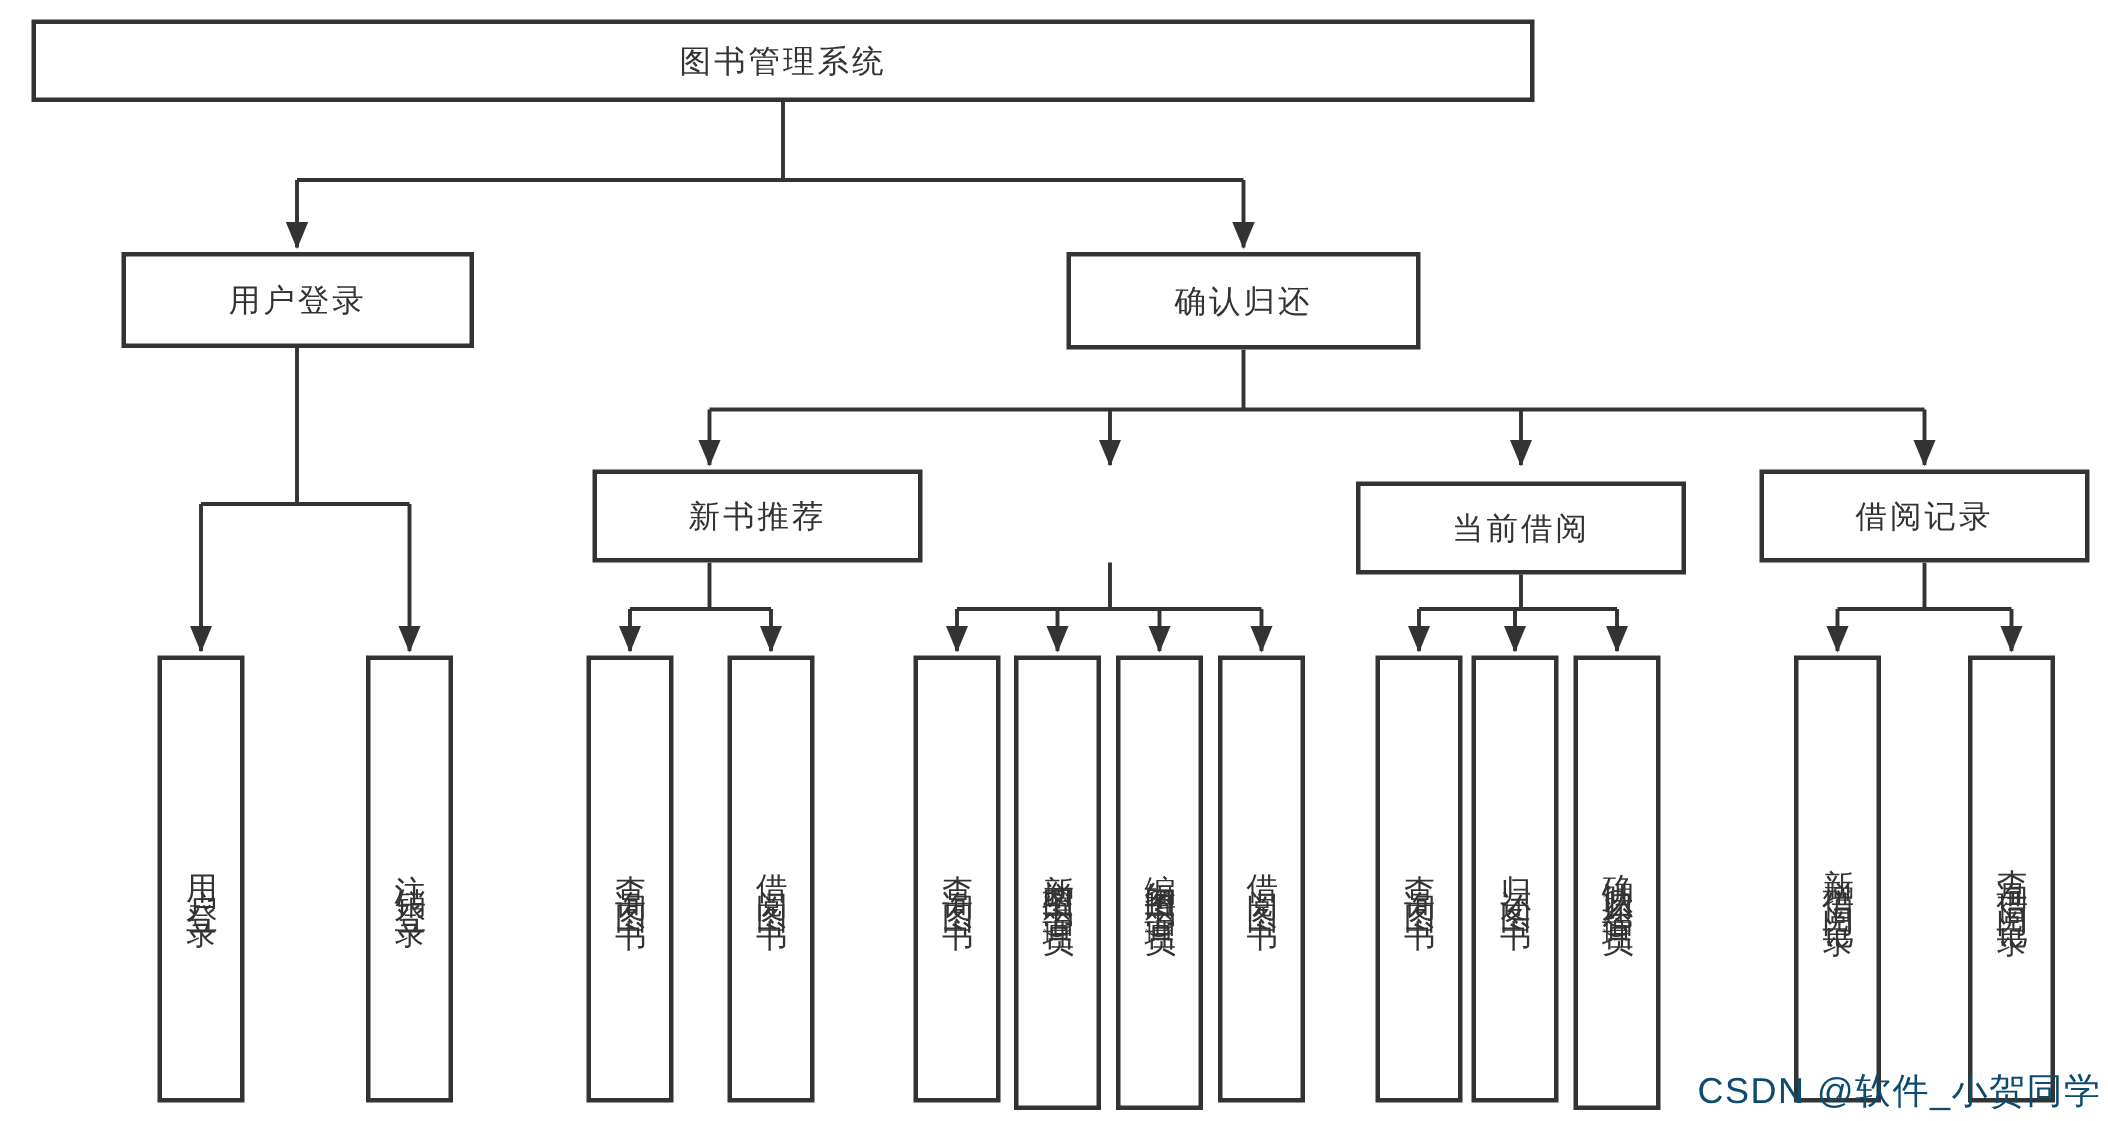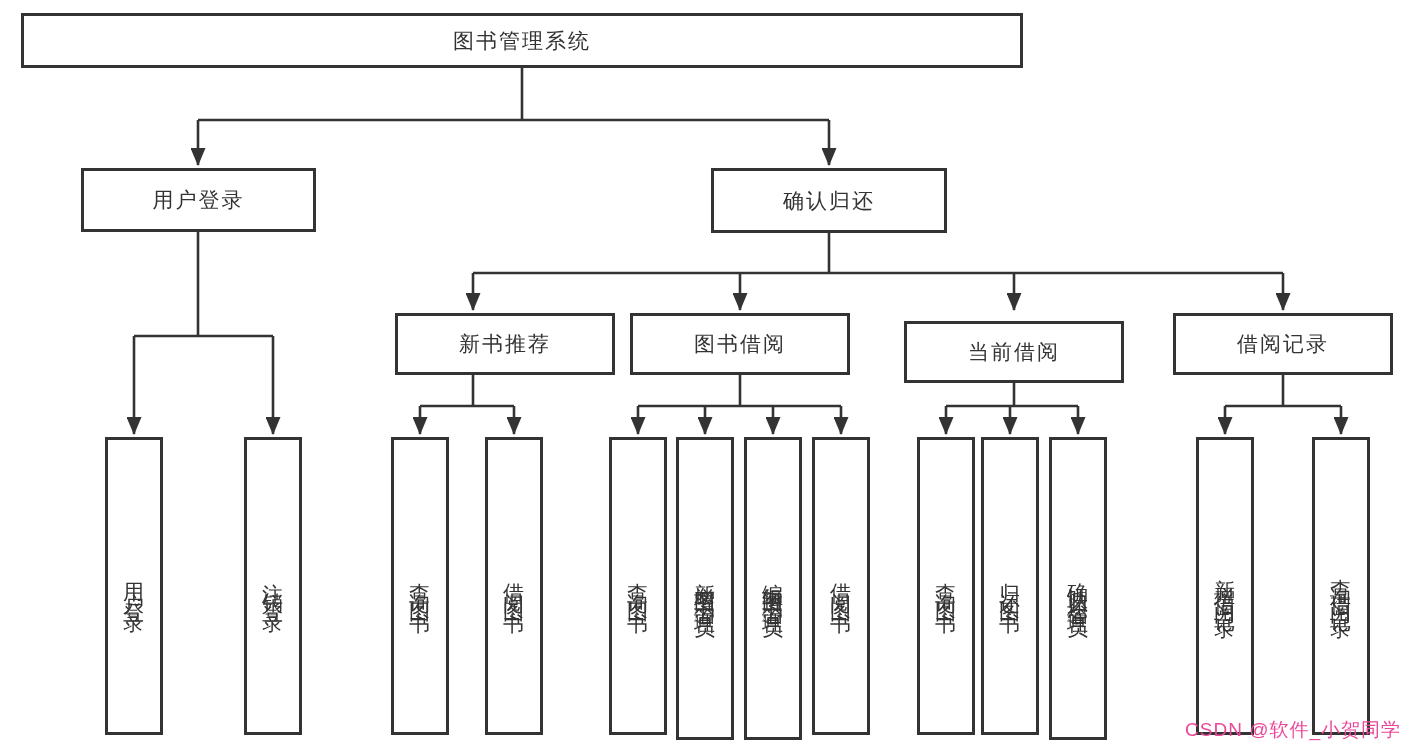--- a/index.html
+++ b/index.html
@@ -37,22 +37,22 @@
     text-orientation: mixed;
     font-size: 21px;
     letter-spacing: 10px;
     line-height: 1;
     white-space: nowrap;
   }
   .watermark {
     position: absolute;
     right: 4px;
     bottom: 4px;
-    font-size: 19px;
-    color: #ec4899;
+    font-size: 24px;
+    color: #0c4a6e;
     letter-spacing: 1px;
     white-space: nowrap;
     margin-top: 16px;
   }
 </style>
 </head>
 <body>
 
 <div id="canvas">
 
@@ -113,23 +113,20 @@
   <div class="node h-node" style="left:81px; top:168px; width:235px; height:64px;">
     <span>用户登录</span>
   </div>
   <div class="node h-node" style="left:711px; top:168px; width:236px; height:65px;">
     <span>确认归还</span>
   </div>
 
   <div class="node h-node" style="left:363px; top:313px; width:220px; height:62px;margin-left:32px;">
     <span>新书推荐</span>
   </div>
-  <div class="node h-node" style="left:630px; top:313px; width:220px; height:62px;">
-    <span>图书借阅</span>
-  </div>
   <div class="node h-node" style="left:904px; top:321px; width:220px; height:62px;">
     <span>当前借阅</span>
   </div>
   <div class="node h-node" style="left:1173px; top:313px; width:220px; height:62px;">
     <span>借阅记录</span>
   </div>
 
   <div class="node v-node" style="left:105px; top:437px; width:58px; height:298px;">
     <span class="v-label">用户登录</span>
   </div>

